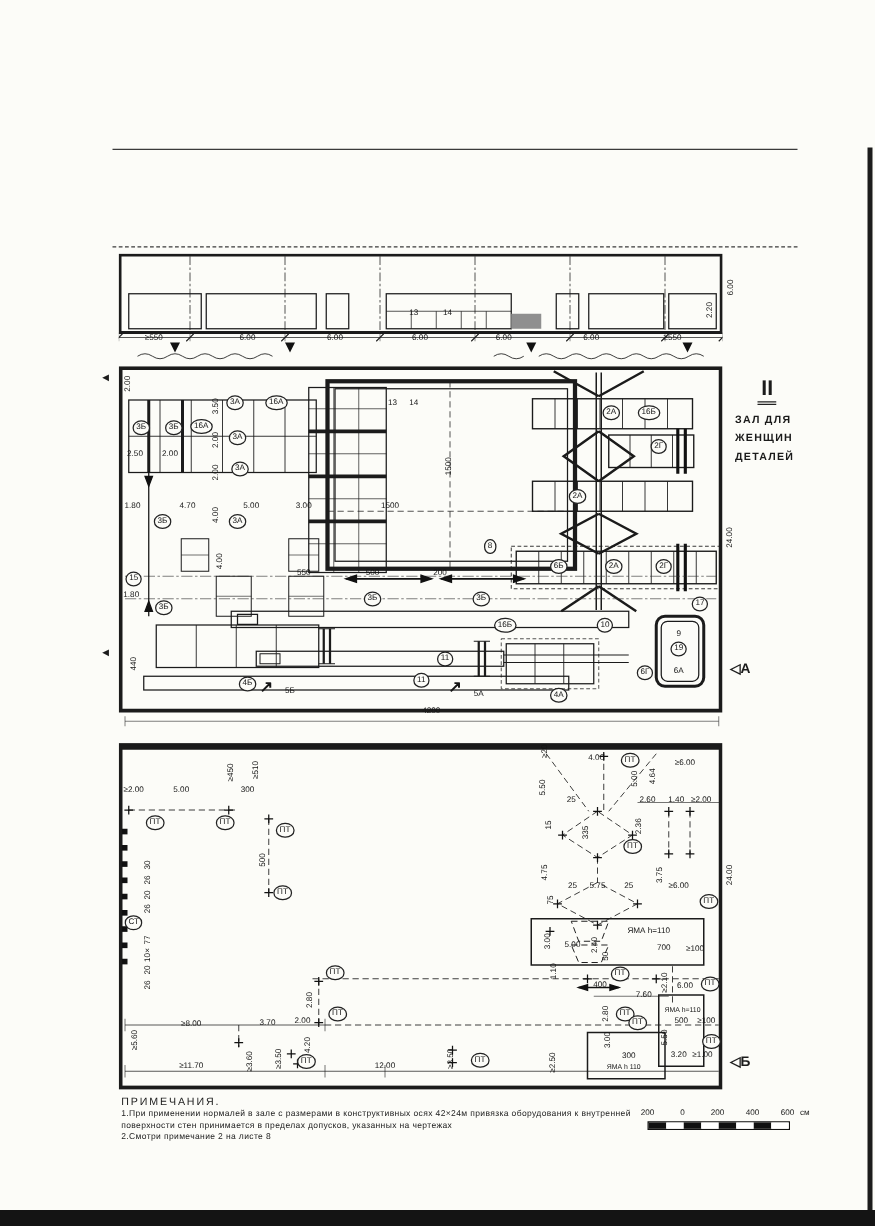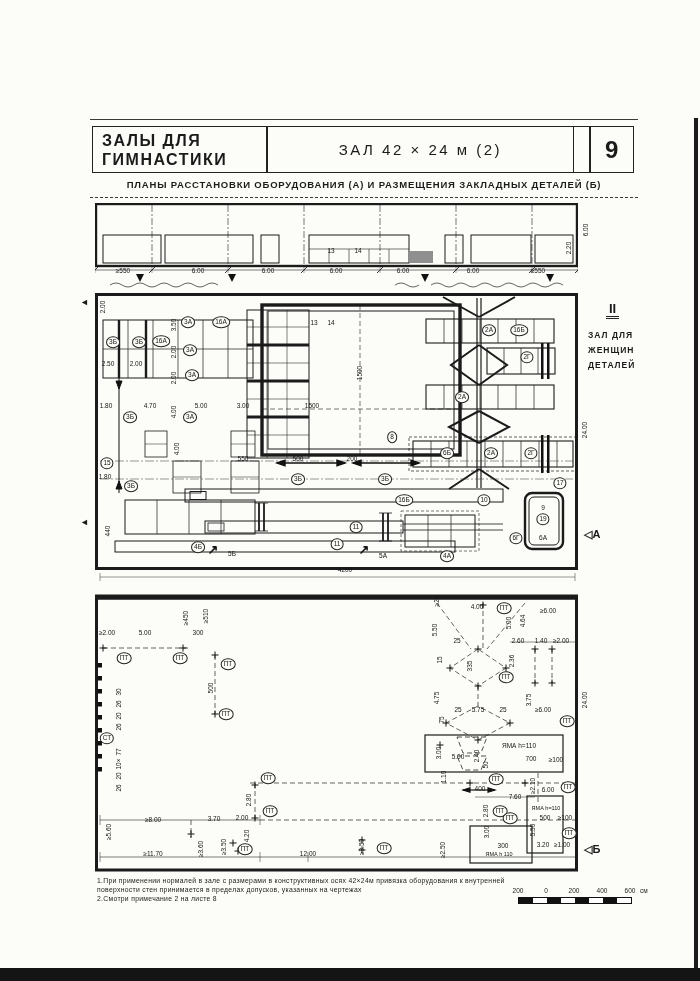--- a/index.html
+++ b/index.html
@@ -14,21 +14,21 @@
   .tc2{width:308px;margin-left:-1.6px;font-size:15px;letter-spacing:2.5px;}
   .tc3{width:18px;margin-left:-1.6px;}
   .tc4{width:45px;margin-left:-1.6px;font-size:24px;font-weight:bold;}
   .caption{position:absolute;text-align:center;font-size:9.5px;font-weight:bold;letter-spacing:0.8px;z-index:3;white-space:nowrap;}
   .ann{position:absolute;transform:translate(-50%,-50%);font-size:6.5px;line-height:1;
        white-space:nowrap;z-index:6;color:#151515;}
   .ann.r{transform:translate(-50%,-50%) rotate(-90deg);}
   .ann.c{border:0.9px solid #222;border-radius:50%;padding:1.5px 2px;background:#fcfcf8;}
   .ann.arr{font-size:13px;font-weight:bold;}
   .ann.tiny{font-size:5.5px;}
-  .side-mark{position:absolute;z-index:6;font-size:13px;font-weight:bold;
+  .side-mark{position:absolute;z-index:6;font-size:17px;font-weight:bold;
              border-bottom:3px double #222;padding:0 3px;}
   .hall-label{position:absolute;z-index:6;font-size:8.5px;font-weight:bold;letter-spacing:1px;line-height:15px;}
   .hall-label span{display:block;}
   .cutmark{position:absolute;z-index:6;font-size:11px;font-weight:bold;}
   .wallarrow{position:absolute;z-index:6;font-size:9px;}
   .notes{position:absolute;z-index:6;}
   .nh{font-size:8.5px;letter-spacing:1.5px;margin-bottom:1px;}
   .nl{font-size:6.8px;line-height:9px;letter-spacing:0.3px;}
   .scalebar{position:absolute;z-index:6;width:140px;height:22px;}
   .sl{position:absolute;top:0;font-size:6.5px;transform:translateX(-50%);}
@@ -38,31 +38,21 @@
   .edge-right{position:absolute;z-index:7;background:#1c1c1c;}
   .edge-bottom{position:absolute;z-index:7;background:#141414;}
 </style>
 </head>
 <body>
 
 <div class="sheet" id="sheet">
 
   <div class="rule" style="left:90px;top:119px;width:548px;"></div>
 
-  <div class="titleblock" style="left:92px;top:126px;width:546px;height:47px;">
-    <div class="tc tc1">
-      <div>ЗАЛЫ  ДЛЯ</div>
-      <div>ГИМНАСТИКИ</div>
-    </div>
-    <div class="tc tc2">ЗАЛ    42 × 24 м   (2)</div>
-    <div class="tc tc3"></div>
-    <div class="tc tc4">9</div>
-  </div>
-
-  <div class="caption" style="left:90px;top:179px;width:548px;">ПЛАНЫ  РАССТАНОВКИ  ОБОРУДОВАНИЯ (А)  И  РАЗМЕЩЕНИЯ  ЗАКЛАДНЫХ  ДЕТАЛЕЙ (Б)</div>
+
   <div class="rule" style="left:90px;top:197px;width:548px;border-top-style:dashed;"></div>
 
   <svg class="layer" style="left:95px;top:203px;" width="483" height="92" viewBox="0 0 483 92">
     <g stroke="#1b1b1b" fill="none">
       <rect x="1" y="1" width="481" height="62" stroke-width="2.4"></rect>
       <path d="M57,2V63 M133,2V63 M209,2V63 M285,2V63 M361,2V63 M437,2V63" stroke-width="0.6" stroke-dasharray="7 2 2 2"></path>
       <rect x="8" y="32" width="58" height="28" stroke-width="1"></rect>
       <rect x="70" y="32" width="88" height="28" stroke-width="1"></rect>
       <rect x="166" y="32" width="18" height="28" stroke-width="1"></rect>
       <rect x="214" y="32" width="100" height="28" stroke-width="1"></rect>
@@ -260,20 +250,21 @@
     <span>ЗАЛ  ДЛЯ</span>
     <span>ЖЕНЩИН</span>
     <span>ДЕТАЛЕЙ</span>
   </div>
   <div class="cutmark" style="left:584px;top:528px;">◁А</div>
   <div class="cutmark" style="left:584px;top:843px;">◁Б</div>
   <div class="wallarrow" style="left:80px;top:297px;">◄</div>
   <div class="wallarrow" style="left:80px;top:517px;">◄</div>
 
   <div class="notes" style="left:97px;top:876px;width:424px;">
+    <div class="nh">ПРИМЕЧАНИЯ.</div>
     <div class="nl">1.При применении нормалей в зале с размерами в конструктивных осях 42×24м привязка оборудования к внутренней поверхности стен принимается в пределах допусков, указанных на чертежах</div>
     <div class="nl">2.Смотри примечание 2 на листе 8</div>
   </div>
 
   <div class="scalebar" style="left:518px;top:887px;">
     <span class="sl" style="left:0;">200</span>
     <span class="sl" style="left:28px;">0</span>
     <span class="sl" style="left:56px;">200</span>
     <span class="sl" style="left:84px;">400</span>
     <span class="sl" style="left:112px;">600</span>

